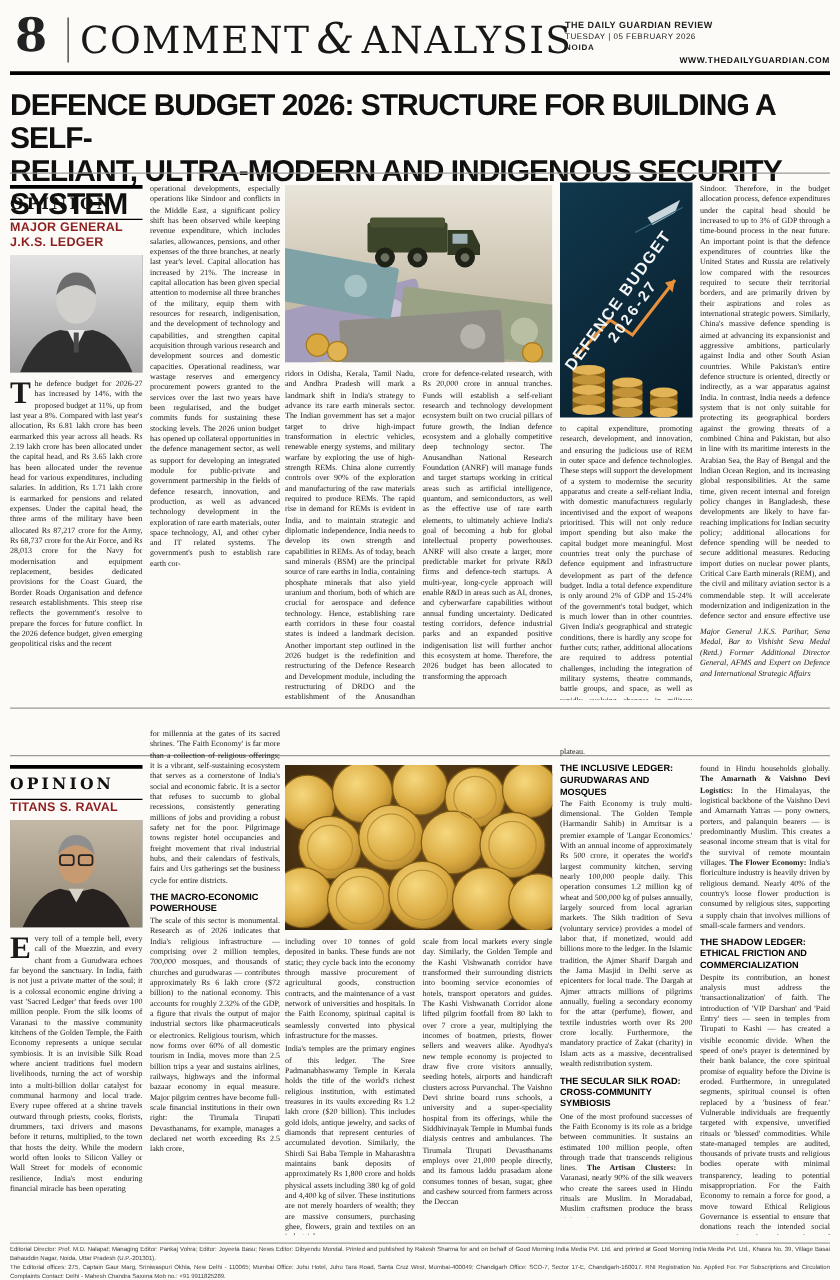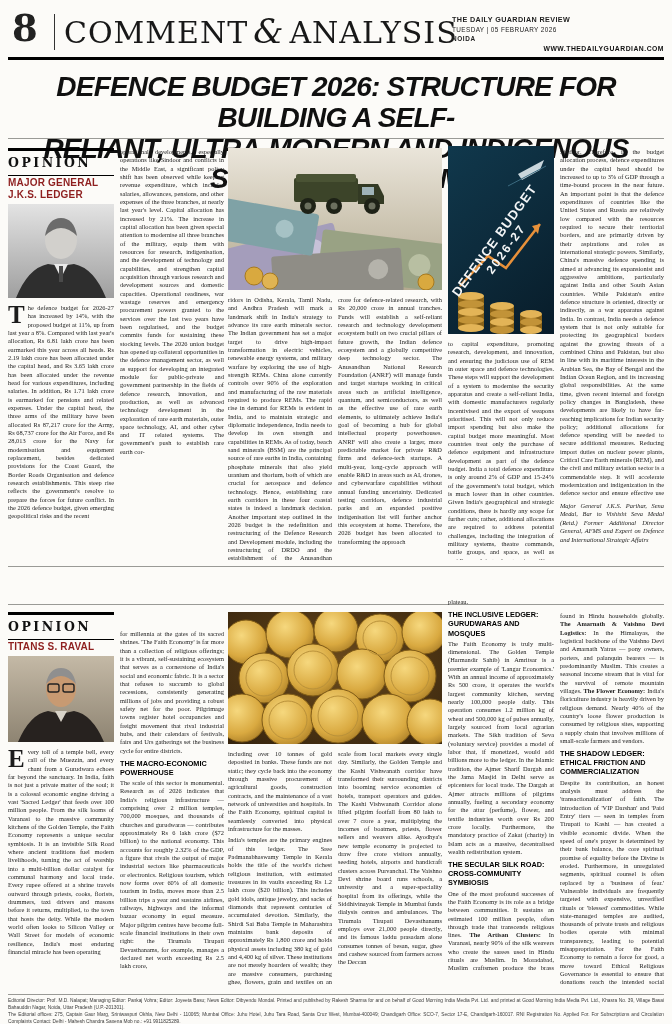--- a/index.html
+++ b/index.html
@@ -14,22 +14,22 @@
   .section-title .amp{font-style:italic;font-size:34px;padding:0 5px;}
   .mast{font-family:"Liberation Sans",sans-serif;color:#222;}
   .mast .m1{font-weight:bold;font-size:7.2px;letter-spacing:.4px;}
   .mast .m2{font-size:6.4px;letter-spacing:.4px;margin-top:2px;}
   .mast .m3{font-size:6.4px;font-weight:bold;letter-spacing:.6px;margin-top:2px;}
   .website{font-family:"Liberation Sans",sans-serif;font-weight:bold;font-size:6.8px;letter-spacing:.5px;text-align:right;color:#111;}
   .thickrule{background:#000;height:3px;}
   .thinrule{background:#9a9a96;height:1px;}
 
   
-  .headline1{font-family:"Liberation Sans",sans-serif;font-weight:bold;font-size:28px;letter-spacing:-0.8px;
-             line-height:1.1;text-align:center;color:#101010;font-style:italic;}
+  .headline1{font-family:"Liberation Sans",sans-serif;font-weight:bold;font-size:24px;letter-spacing:-0.8px;
+             line-height:1.1;color:#101010;}
   .headline2{font-family:"Liberation Serif",serif;font-weight:bold;font-size:21.5px;letter-spacing:-0.5px;
              color:#101010;white-space:nowrap;overflow:hidden;}
 
   
   .kicker{border-top:3px solid #000;border-bottom:1px solid #000;font-family:"DejaVu Serif",serif;font-weight:bold;
           font-size:12.5px;letter-spacing:2.5px;padding:4px 0 5px;color:#111;}
   .author{font-family:"Liberation Sans",sans-serif;font-weight:bold;font-size:10px;color:#8e1f1f;line-height:1.2;letter-spacing:.2px;}
   .photo{overflow:hidden;background:#888;}
   .photo svg{display:block;}
 
@@ -211,21 +211,21 @@
       <rect x="40" y="28" width="11" height="8" rx="2" fill="none" stroke="#222" stroke-width="1.4"></rect>
       <rect x="55" y="28" width="11" height="8" rx="2" fill="none" stroke="#222" stroke-width="1.4"></rect>
       <path d="M10 86 Q22 58 40 55 L53 58 L66 55 Q84 58 96 86 Z" fill="#27221f"></path>
       <path d="M47 55 L53 66 L59 55 Z" fill="#d8d3c8"></path>
     </svg>
   </div>
   <div class="abs col" style="left:8px;top:748px;width:106px;height:240px;">
     <p class="dc">Every toll of a temple bell, every call of the Muezzin, and every chant from a Gurudwara echoes far beyond the sanctuary. In India, faith is not just a private matter of the soul; it is a colossal economic engine driving a vast 'Sacred Ledger' that feeds over 100 million people. From the silk looms of Varanasi to the massive community kitchens of the Golden Temple, the Faith Economy represents a unique secular symbiosis. It is an invisible Silk Road where ancient traditions fuel modern livelihoods, turning the act of worship into a multi-billion dollar catalyst for communal harmony and local trade. Every rupee offered at a shrine travels outward through priests, cooks, florists, drummers, taxi drivers and masons before it returns, multiplied, to the town that hosts the deity. While the modern world often looks to Silicon Valley or Wall Street for models of economic resilience, India's most enduring financial miracle has been operating</p>
   </div>
 
-  <div class="abs col" style="left:120px;top:630px;width:104px;height:376px;">
+  <div class="abs col" style="left:120px;top:584px;width:104px;height:376px;">
     <p>for millennia at the gates of its sacred shrines. 'The Faith Economy' is far more than a collection of religious offerings; it is a vibrant, self-sustaining ecosystem that serves as a cornerstone of India's social and economic fabric. It is a sector that refuses to succumb to global recessions, consistently generating millions of jobs and providing a robust safety net for the poor. Pilgrimage towns register hotel occupancies and freight movement that rival industrial hubs, and their calendars of festivals, fairs and Urs gatherings set the business cycle for entire districts.</p>
     <div class="subhead">THE MACRO-ECONOMIC POWERHOUSE</div>
     <p>The scale of this sector is monumental. Research as of 2026 indicates that India's religious infrastructure — comprising over 2 million temples, 700,000 mosques, and thousands of churches and gurudwaras — contributes approximately Rs 6 lakh crore ($72 billion) to the national economy. This accounts for roughly 2.32% of the GDP, a figure that rivals the output of major industrial sectors like pharmaceuticals or electronics. Religious tourism, which now forms over 60% of all domestic tourism in India, moves more than 2.5 billion trips a year and sustains airlines, railways, highways and the informal bazaar economy in equal measure. Major pilgrim centres have become full-scale financial institutions in their own right: the Tirumala Tirupati Devasthanams, for example, manages a declared net worth exceeding Rs 2.5 lakh crore,</p>
   </div>
 
   <div class="abs img" style="left:228px;top:612px;width:214px;height:132px;">
     <svg width="214" height="132" viewBox="0 0 214 132">
       <defs>
         <radialGradient id="coin" cx="0.4" cy="0.35" r="0.8">
           <stop offset="0" stop-color="#f6d87e"></stop>

